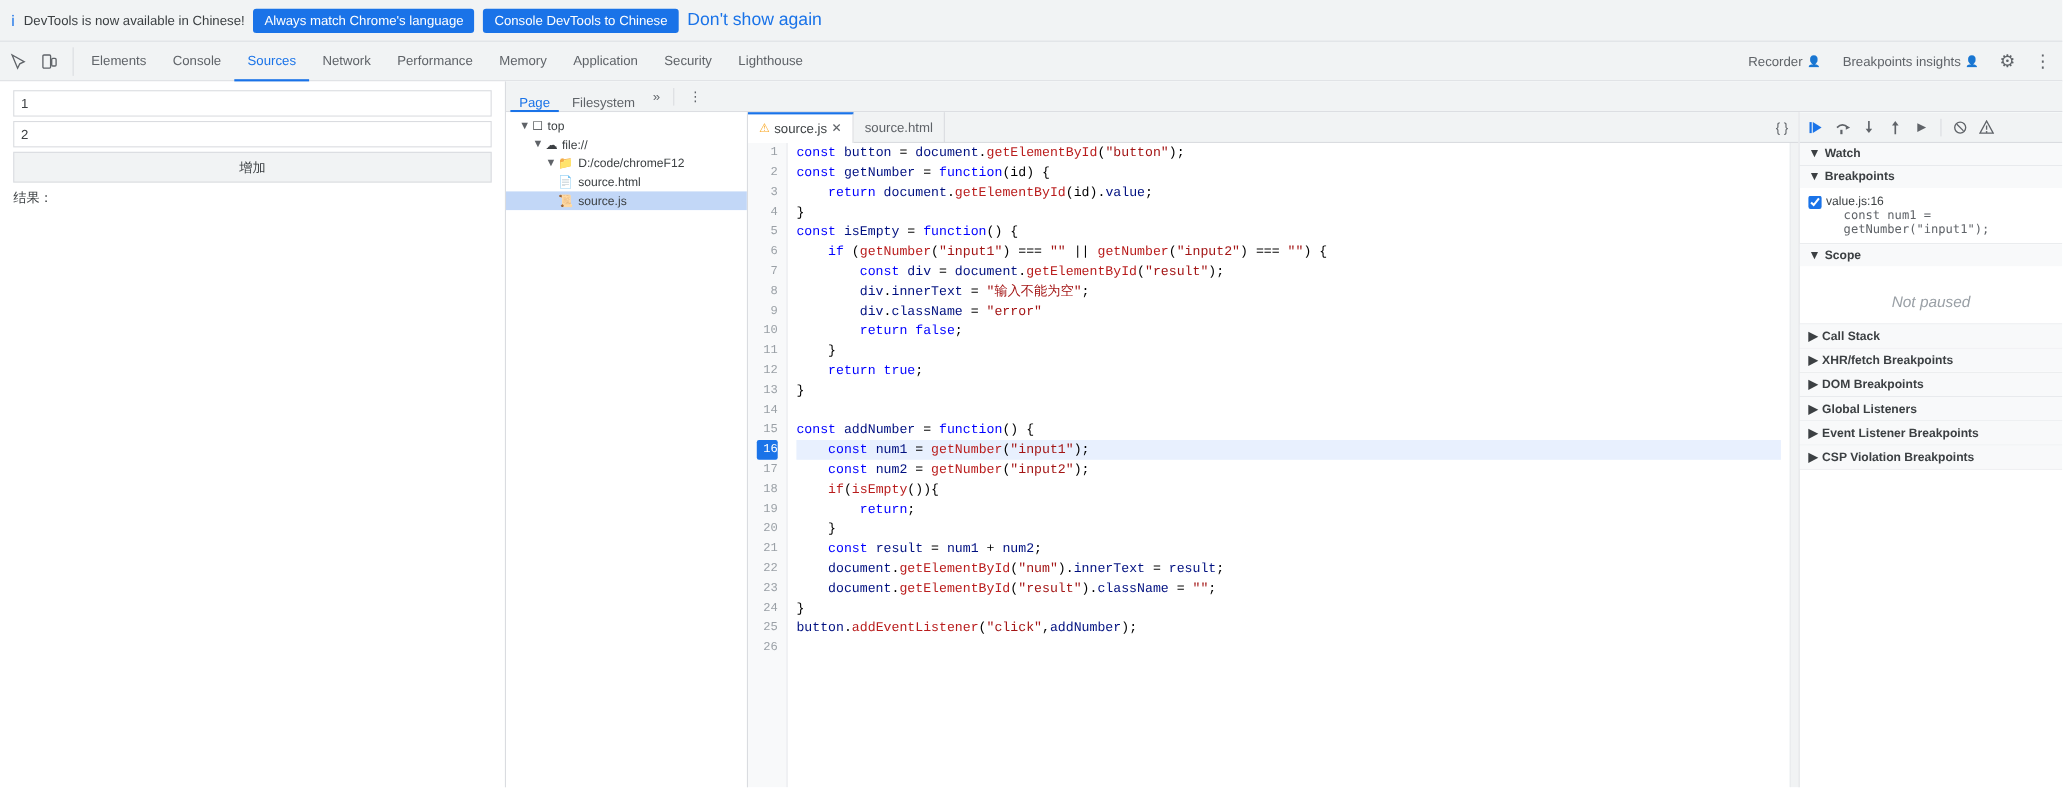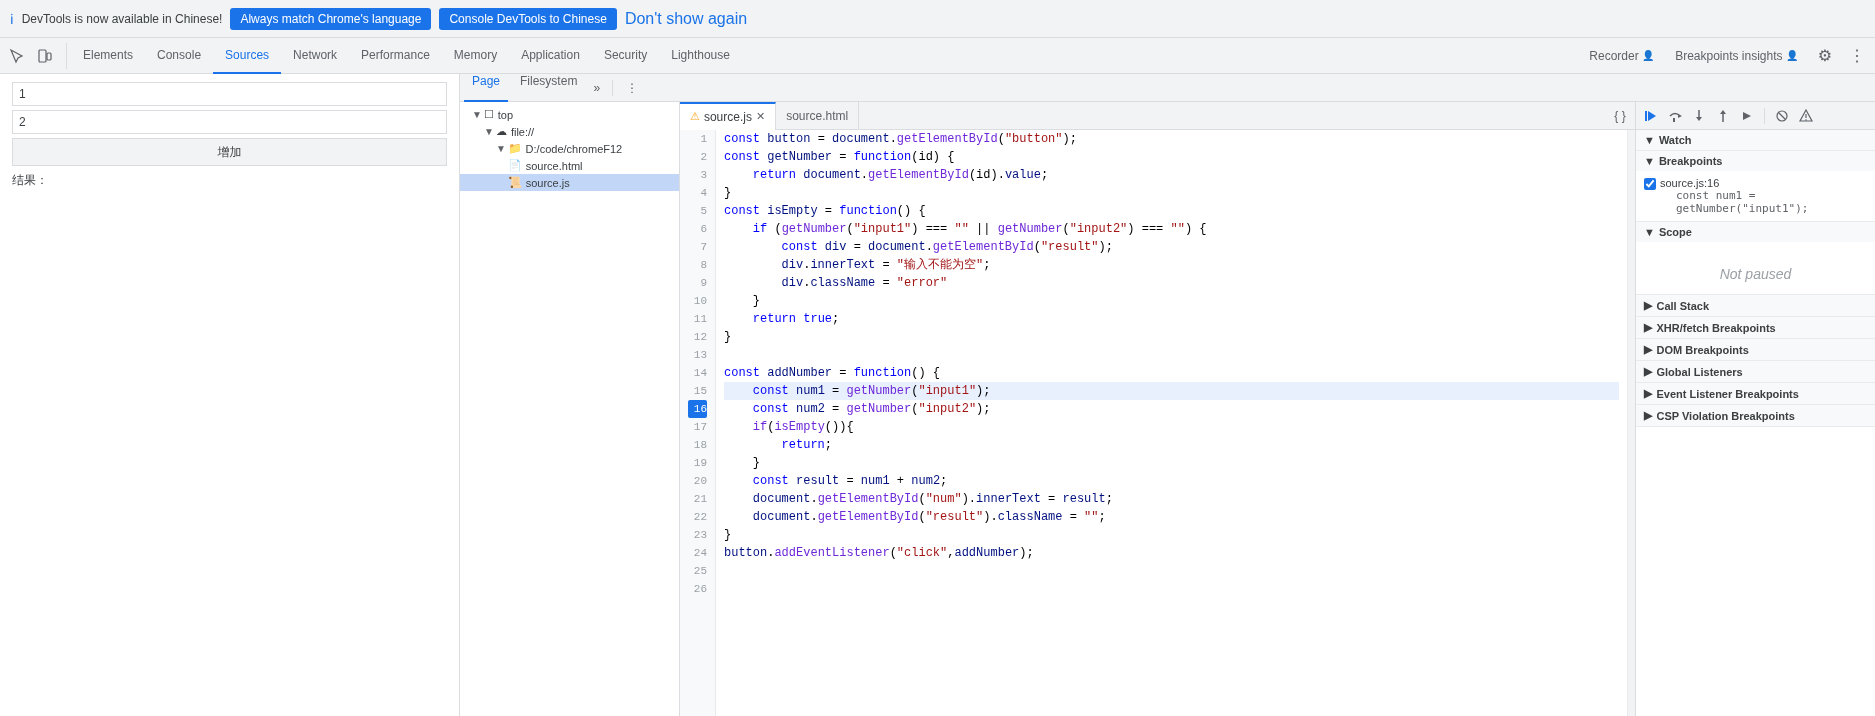--- a/index.html
+++ b/index.html
@@ -192,21 +192,21 @@
       background: #f1f3f4;
       border-bottom: 1px solid #dadce0;
       height: 28px;
       padding: 0 4px;
       gap: 4px;
     }
     .sources-tab {
       padding: 0 8px;
       height: 28px;
       display: flex;
-      align-items: flex-start;
+      align-items: flex-end;
       cursor: pointer;
       font-size: 12px;
       color: #5f6368;
       border-bottom: 2px solid transparent;
     }
     .sources-tab.active {
       color: #1a73e8;
       border-bottom: 2px solid #1a73e8;
     }
     .sources-tab-more {
@@ -377,21 +377,21 @@
       line-height: 18px;
       white-space: pre;
       font-size: 12px;
     }
     .code-line.highlighted-line {
       background: #e8f0fe;
     }
     
     .kw { color: #0000ff; } 
     .str { color: #a31515; } 
-    .fn { color: #6d28d9; font-family: Liberation Mono, monospace; } 
+    .fn { color: #b91c1c; font-family: Liberation Mono, monospace; } 
     .prop { color: #001080; }
 
     
     .debug-panel {
       width: 240px;
       flex-shrink: 0;
       border-left: 1px solid #dadce0;
       display: flex;
       flex-direction: column;
       background: #fff;
@@ -653,20 +653,21 @@
           <div class="code-lines">
             <div class="code-line"><span class="kw">const</span> <span class="prop">button</span> = <span class="prop">document</span>.<span class="fn">getElementById</span>(<span class="str">"button"</span>);</div>
             <div class="code-line"><span class="kw">const</span> <span class="prop">getNumber</span> = <span class="kw">function</span>(id) {</div>
             <div class="code-line">    <span class="kw">return</span> <span class="prop">document</span>.<span class="fn">getElementById</span>(id).<span class="prop">value</span>;</div>
             <div class="code-line">}</div>
             <div class="code-line"><span class="kw">const</span> <span class="prop">isEmpty</span> = <span class="kw">function</span>() {</div>
             <div class="code-line">    <span class="kw">if</span> (<span class="fn">getNumber</span>(<span class="str">"input1"</span>) === <span class="str">""</span> || <span class="fn">getNumber</span>(<span class="str">"input2"</span>) === <span class="str">""</span>) {</div>
             <div class="code-line">        <span class="kw">const</span> <span class="prop">div</span> = <span class="prop">document</span>.<span class="fn">getElementById</span>(<span class="str">"result"</span>);</div>
             <div class="code-line">        <span class="prop">div</span>.<span class="prop">innerText</span> = <span class="str">"输入不能为空"</span>;</div>
             <div class="code-line">        <span class="prop">div</span>.<span class="prop">className</span> = <span class="str">"error"</span></div>
+            <div class="code-line">        <span class="kw">return</span> <span class="kw">false</span>;</div>
             <div class="code-line">    }</div>
             <div class="code-line">    <span class="kw">return</span> <span class="kw">true</span>;</div>
             <div class="code-line">}</div>
             <div class="code-line"></div>
             <div class="code-line"><span class="kw">const</span> <span class="prop">addNumber</span> = <span class="kw">function</span>() {</div>
             <div class="code-line highlighted-line">    <span class="kw">const</span> <span class="prop">num1</span> = <span class="fn">getNumber</span>(<span class="str">"input1"</span>);</div>
             <div class="code-line">    <span class="kw">const</span> <span class="prop">num2</span> = <span class="fn">getNumber</span>(<span class="str">"input2"</span>);</div>
             <div class="code-line">    <span class="fn">if</span>(<span class="fn">isEmpty</span>()){</div>
             <div class="code-line">        <span class="kw">return</span>;</div>
             <div class="code-line">    }</div>
@@ -739,21 +740,21 @@
 
         <div class="debug-section">
           <div class="debug-section-header">
             <span>▼</span>
             <span>Breakpoints</span>
           </div>
           <div class="debug-section-content">
             <div class="debug-breakpoint-item">
               <input type="checkbox" class="breakpoint-checkbox" checked="" style="">
               <div>
-                <div class="breakpoint-text">source.js:16</div>
+                <div class="breakpoint-text">value.js:16</div>
                 <div class="breakpoint-code">const num1 = getNumber("input1");</div>
               </div>
             </div>
           </div>
         </div>
 
         <div class="debug-section">
           <div class="debug-section-header">
             <span>▼</span>
             <span>Scope</span>

